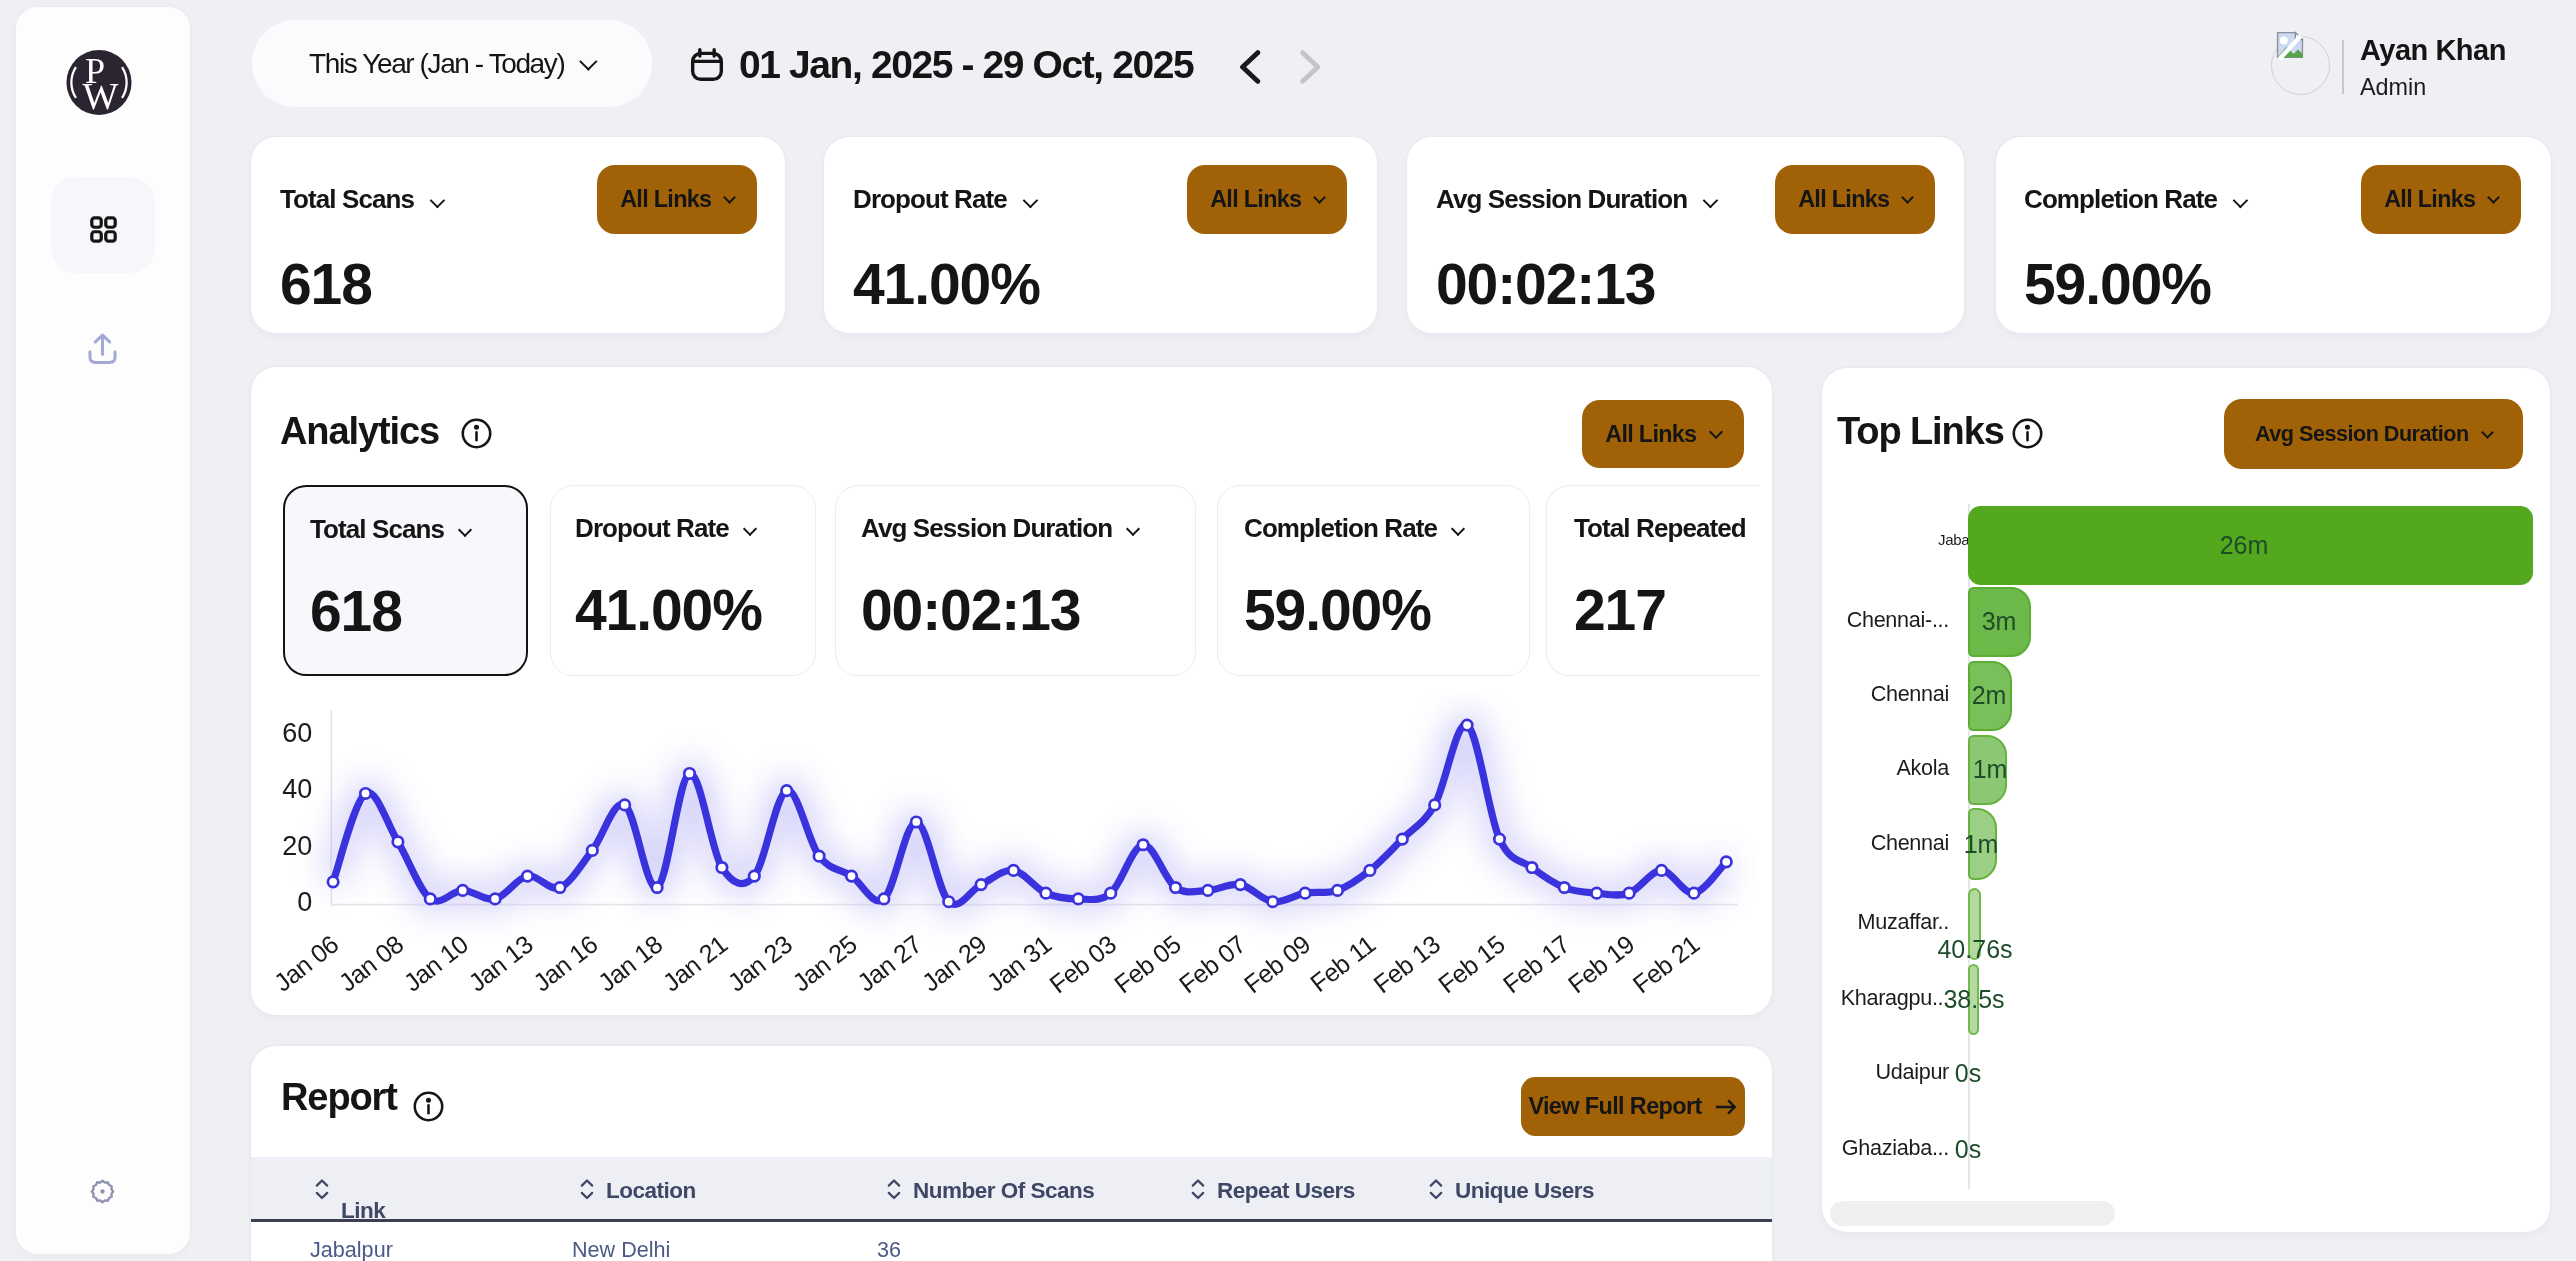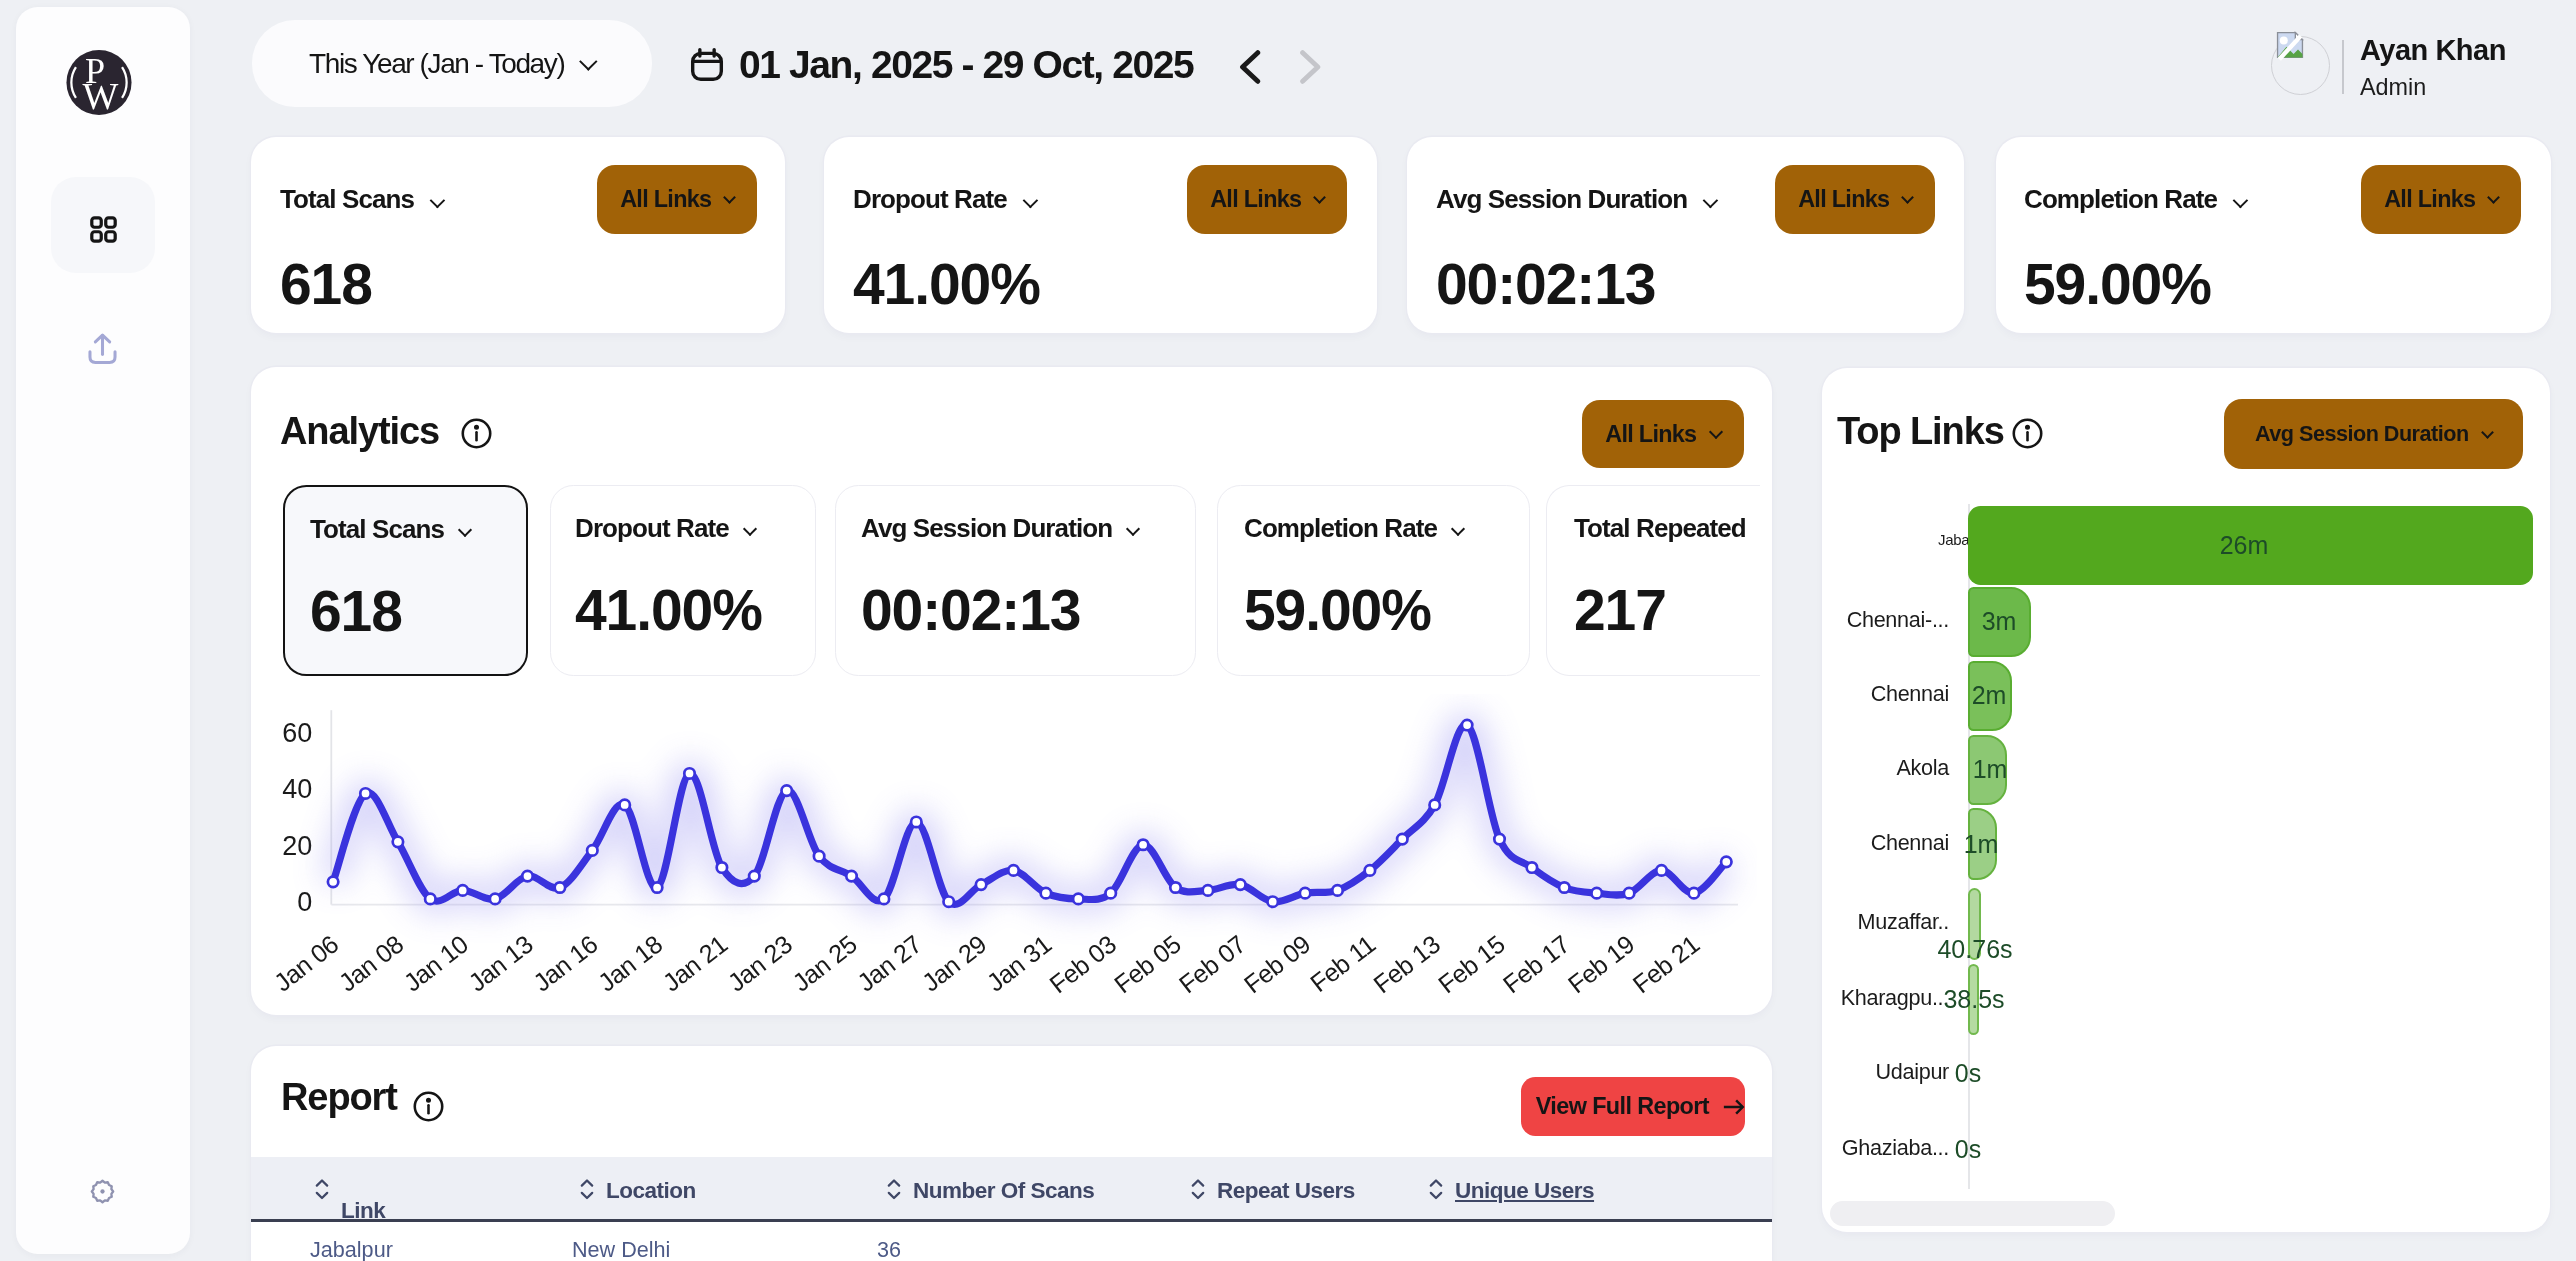--- a/index.html
+++ b/index.html
@@ -225,21 +225,21 @@
     </g>
 </svg>
 
 <div class="card" style="left:251px; top:1046px; width:1521px; height:379px; overflow:hidden; border-radius:25px 25px 0 0;">
   <div class="abs sect" style="left:30px; top:30px;">Report</div>
   <svg class="abs" style="left:162px; top:45px;" width="31" height="31" viewBox="0 0 35 35" fill="none" stroke="#151515" stroke-width="2.9">
     <circle cx="17.5" cy="17.5" r="15.5"></circle>
       <path d="M 17.5 16 L 17.5 25" stroke-linecap="round"></path>
       <circle cx="17.5" cy="10.5" r="1.4" fill="#151515"></circle>
   </svg>
-  <div class="pill" style="left:1270px; top:31px; width:224px; height:59px; border-radius:14.4px; background:#ef4444; gap:12.6px;justify-content:flex-end;">
+  <div class="pill" style="left:1270px; top:31px; width:224px; height:59px; border-radius:14.4px; background:#a16207; gap:12.6px;">
     <span style="font-size:23.4px; font-weight:700; letter-spacing:-0.6px; white-space:nowrap;">View Full Report</span>
     <svg width="23.4" height="18" viewBox="0 0 28 22" fill="none" stroke="#151515" stroke-width="3">
         <path d="M 2 11 L 25 11"></path>
         <path d="M 17 3 L 25 11 L 17 19"></path>
       </svg>
   </div>
 
   <div class="abs" style="left:0; top:111px; width:1521px; height:64px; background:#edeff5;"></div>
   <div class="abs" style="left:0; top:173px; width:1521px; height:2.7px; background:#3a3f51;"></div>
   <svg class="abs" style="left:63px; top:132px;" width="16" height="22.5" viewBox="0 0 20 28" fill="none" stroke="#3f4766" stroke-width="2.8" stroke-linecap="round" stroke-linejoin="round">
@@ -259,21 +259,21 @@
 <div class="abs" style="left:662px; top:132px; font-size:22.5px; font-weight:700; letter-spacing:-0.5px; color:#3f4766;">Number Of Scans</div>
 <svg class="abs" style="left:939px; top:132px;" width="16" height="22.5" viewBox="0 0 20 28" fill="none" stroke="#3f4766" stroke-width="2.8" stroke-linecap="round" stroke-linejoin="round">
       <path d="M 3.5 9.5 L 10 3 L 16.5 9.5"></path>
       <path d="M 3.5 18.5 L 10 25 L 16.5 18.5"></path>
     </svg>
 <div class="abs" style="left:966px; top:132px; font-size:22.5px; font-weight:700; letter-spacing:-0.5px; color:#3f4766;">Repeat Users</div>
 <svg class="abs" style="left:1177px; top:132px;" width="16" height="22.5" viewBox="0 0 20 28" fill="none" stroke="#3f4766" stroke-width="2.8" stroke-linecap="round" stroke-linejoin="round">
       <path d="M 3.5 9.5 L 10 3 L 16.5 9.5"></path>
       <path d="M 3.5 18.5 L 10 25 L 16.5 18.5"></path>
     </svg>
-<div class="abs" style="left:1204px; top:132px; font-size:22.5px; font-weight:700; letter-spacing:-0.5px; color:#3f4766;text-decoration:underline;">Unique Users</div>
+<div class="abs" style="left:1204px; top:132px; font-size:22.5px; font-weight:700; letter-spacing:-0.5px; color:#3f4766;">Unique Users</div>
 
   <div class="abs" style="left:59px; top:191px; font-size:21.6px; color:#4d5a87;">Jabalpur</div>
   <div class="abs" style="left:321px; top:191px; font-size:21.6px; color:#4d5a87;">New Delhi</div>
   <div class="abs" style="left:626px; top:191px; font-size:21.6px; color:#4d5a87;">36</div>
 </div>
 
 <div class="card" style="left:1822px; top:368px; width:728px; height:864px;"></div>
 <div class="abs sect" style="left:1837px; top:410px;">Top Links</div>
 <svg class="abs" style="left:2012px; top:418px;" width="31" height="31" viewBox="0 0 35 35" fill="none" stroke="#151515" stroke-width="2.9">
   <circle cx="17.5" cy="17.5" r="15.5"></circle>

